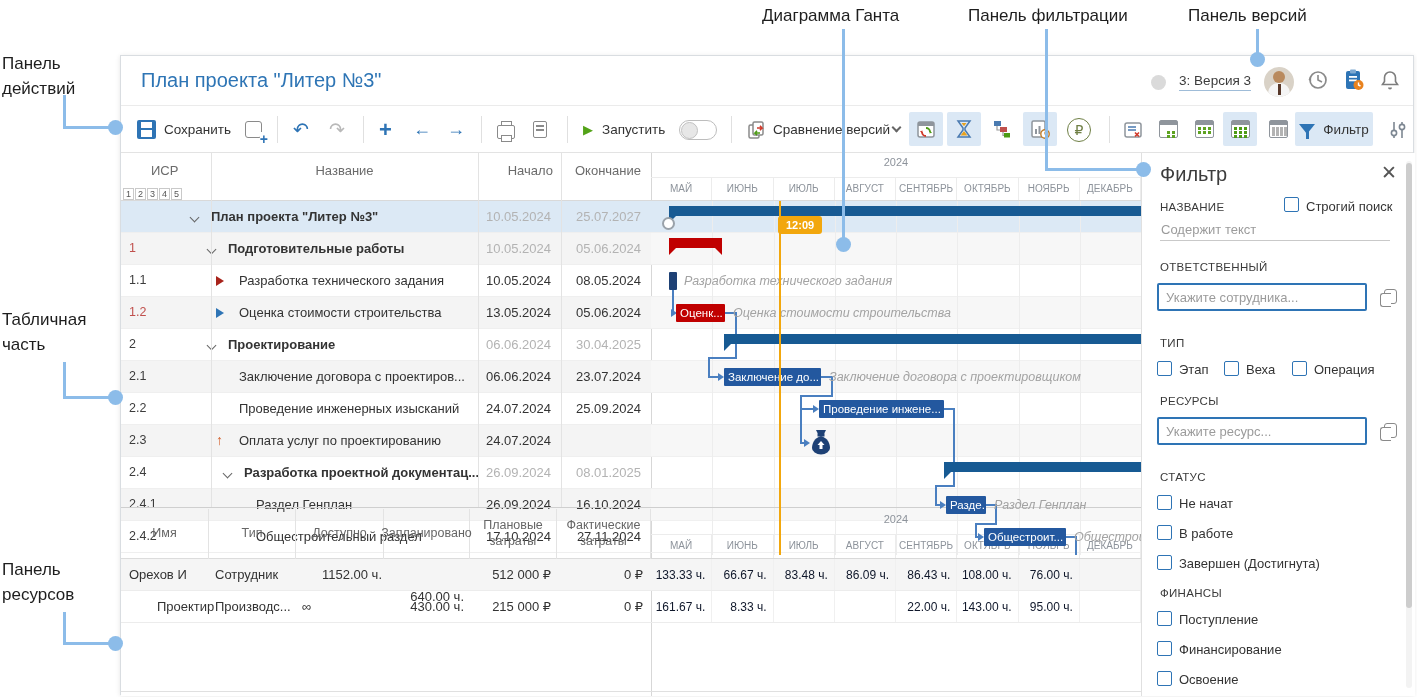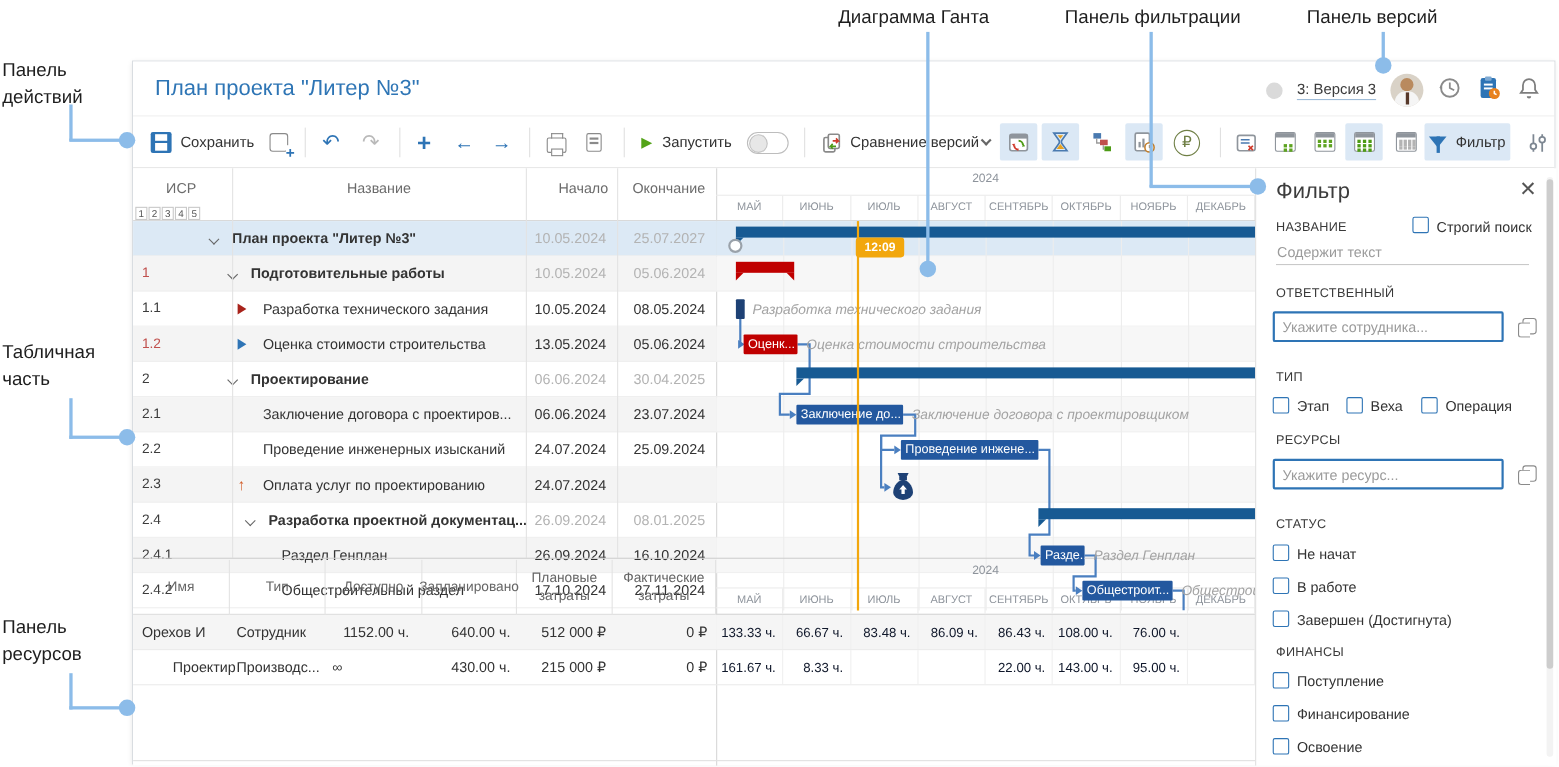--- a/index.html
+++ b/index.html
@@ -528,22 +528,22 @@
           <div class="r-col" style="left: 88px; width: 87px;">Тип</div>
           <div class="r-col" style="left: 175px; width: 88px;">Доступно</div>
           <div class="r-col" style="left: 263px; width: 86px;">Запланировано</div>
           <div class="r-col" style="left: 349px; width: 87px;">Плановые затраты</div>
           <div class="r-col" style="left: 436px; width: 94px;">Фактические затраты</div>
         </div>
       <div id="res-rows">
           <div class="rrow alt" style="top: 406px;">
             <div class="rcell" style="left: 8px; width: 78px; text-align: left;">Орехов И</div>
             <div class="rcell" style="left: 94px; width: 80px; text-align: left;">Сотрудник</div>
-            <div class="rcell" style="left: 181px; width: 80px; text-align: center;">1152.00 ч.</div>
-            <div class="rcell" style="left: 263px; width: 80px; text-align: right;">640.00 ч.</div>
+            <div class="rcell" style="left: 181px; width: 80px; text-align: right;">1152.00 ч.</div>
+            <div class="rcell" style="left: 263px; width: 80px; text-align: right; margin-top: 22px;">640.00 ч.</div>
             <div class="rcell" style="left: 349px; width: 81px; text-align: right;">512 000 ₽</div>
             <div class="rcell" style="left: 436px; width: 86px; text-align: right;">0 ₽</div>
           </div>
           <div class="rrow" style="top: 438px;">
             <div class="rcell" style="left: 8px; width: 78px; text-align: left; margin-left: 28px;">Проектир</div>
             <div class="rcell" style="left: 94px; width: 80px; text-align: left;">Производс...</div>
             <div class="rcell" style="left: 181px; width: 80px; text-align: left;">∞</div>
             <div class="rcell" style="left: 263px; width: 80px; text-align: right;">430.00 ч.</div>
             <div class="rcell" style="left: 349px; width: 81px; text-align: right;">215 000 ₽</div>
             <div class="rcell" style="left: 436px; width: 86px; text-align: right;">0 ₽</div>

